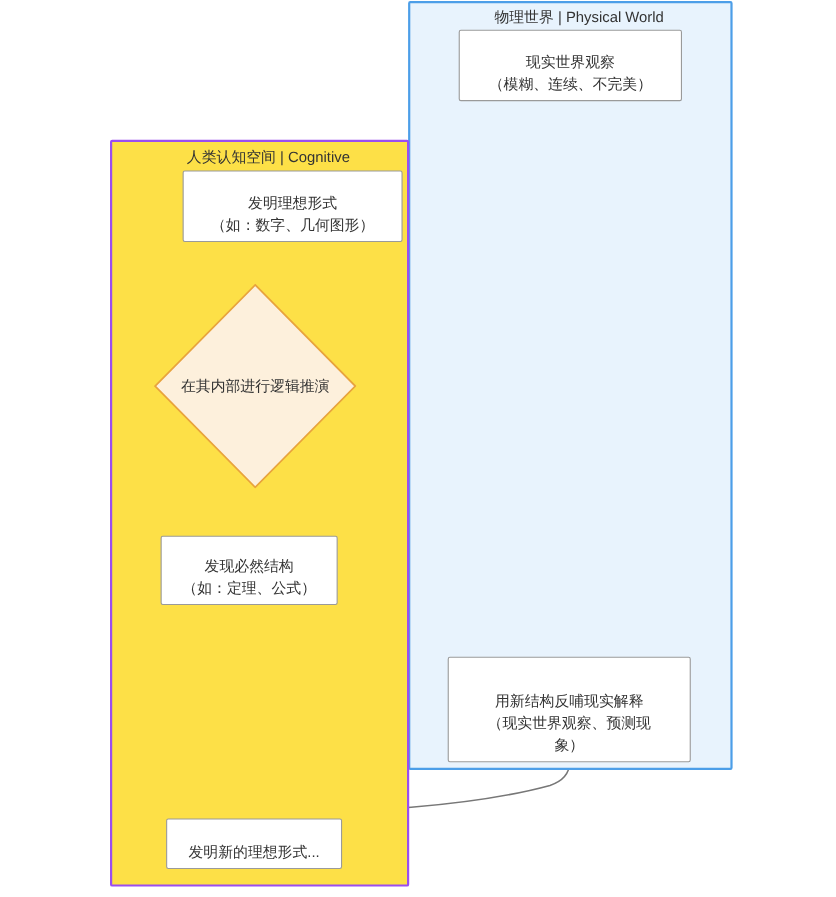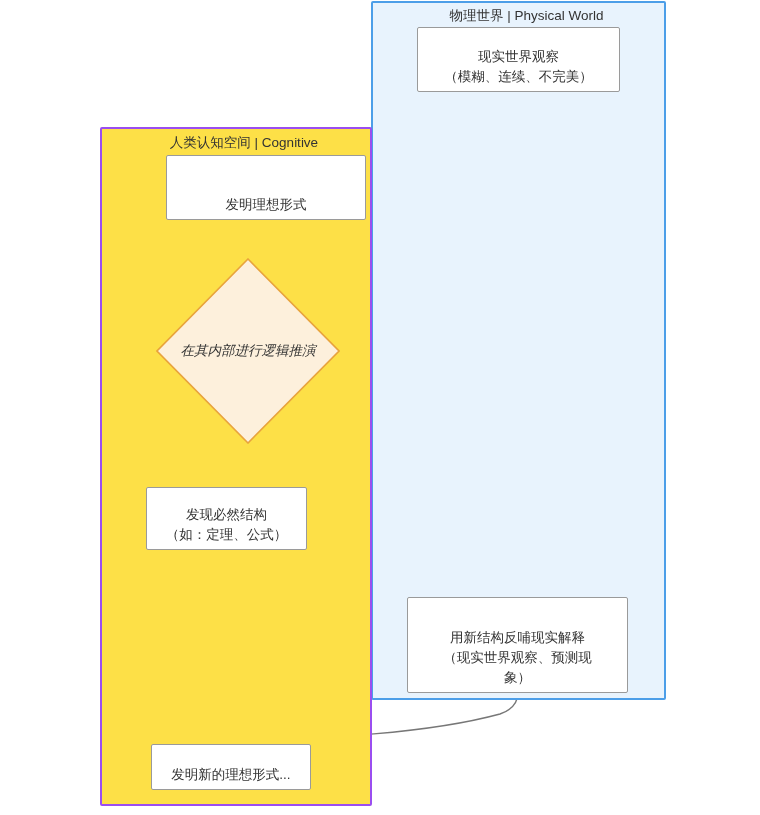--- a/index.html
+++ b/index.html
@@ -83,24 +83,23 @@
 
   #node-observe   { left: 417px; top: 27px;  width: 203px; height: 65px; }
   #node-invent    { left: 131px; top: 155px; width: 200px; height: 65px; margin-left: 35px; }
   #node-structure { left: 146px; top: 487px; width: 161px; height: 63px; }
   #node-feedback  { left: 407px; top: 597px; width: 221px; height: 96px; }
   #node-newform   { left: 151px; top: 744px; width: 160px; height: 46px; }
 
   
   #node-logic {
     position: absolute;
-    left: 156px; top: 258px;
+    left: 140px; top: 258px;
     width: 184px; height: 186px;
     z-index: 3;
-    font-style: italic;
   }
   #node-logic .diamond-shape {
     position: absolute;
     left: 0; top: 0;
     width: 100%; height: 100%;
   }
   #node-logic .diamond-label {
     position: absolute;
     left: -15px;
     top: 50%;
@@ -147,20 +146,21 @@
   <div class="node" id="node-observe">
     <div class="lines">
       <div>现实世界观察</div>
       <div>（模糊、连续、不完美）</div>
     </div>
   </div>
 
   <div class="node" id="node-invent">
     <div class="lines">
       <div>发明理想形式</div>
+      <div>（如：数字、几何图形）</div>
     </div>
   </div>
 
   <div id="node-logic">
     <svg class="diamond-shape" viewBox="0 0 184 186" preserveAspectRatio="none">
       <polygon points="92,1 183,93 92,185 1,93" fill="#fdf0dc" stroke="#e8a33d" stroke-width="1.6"></polygon>
     </svg>
     <div class="diamond-label">在其内部进行逻辑推演</div>
   </div>
 

